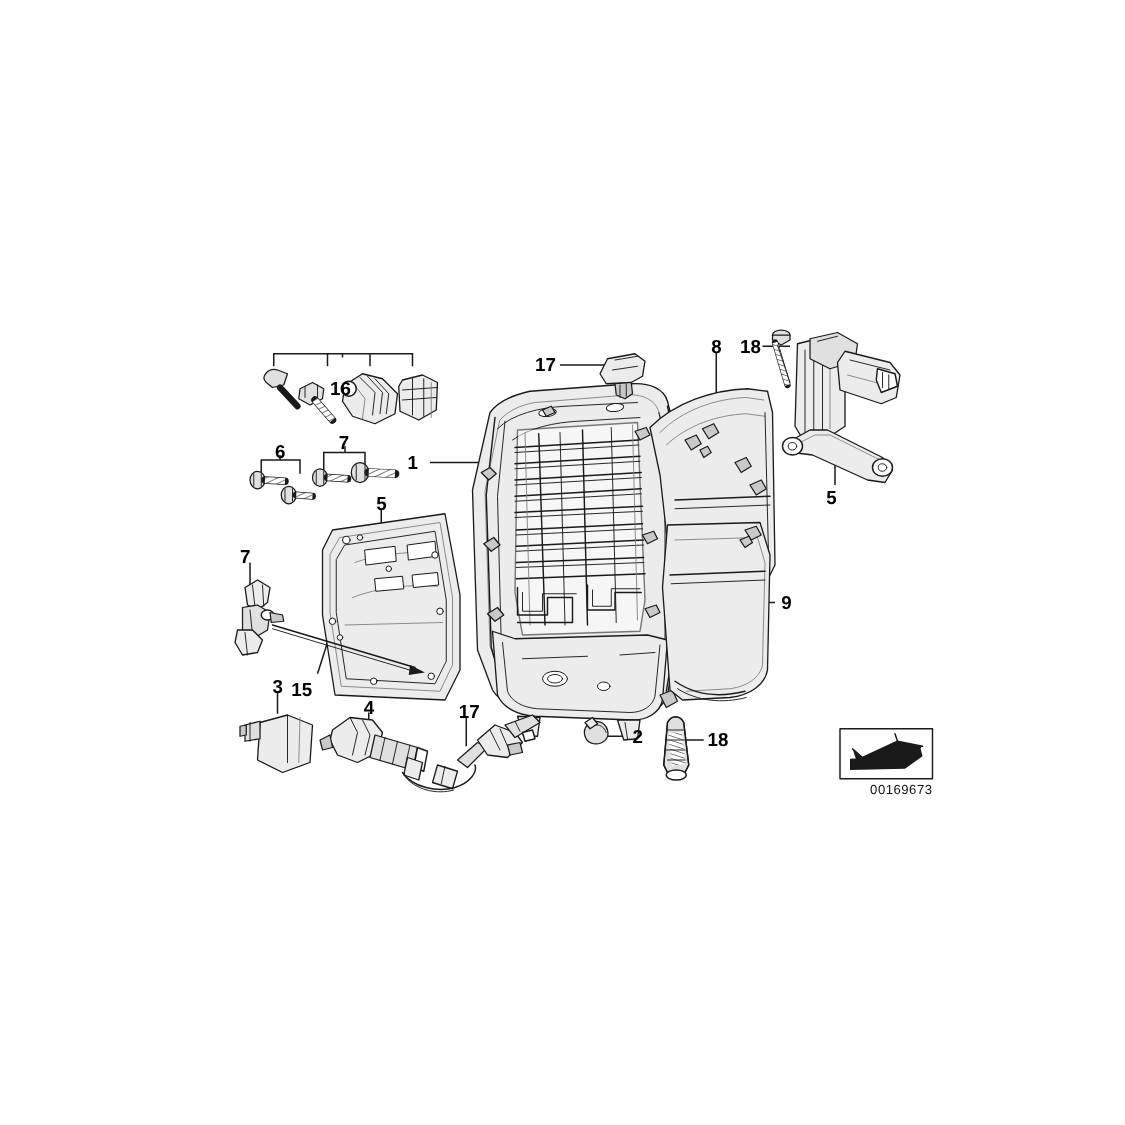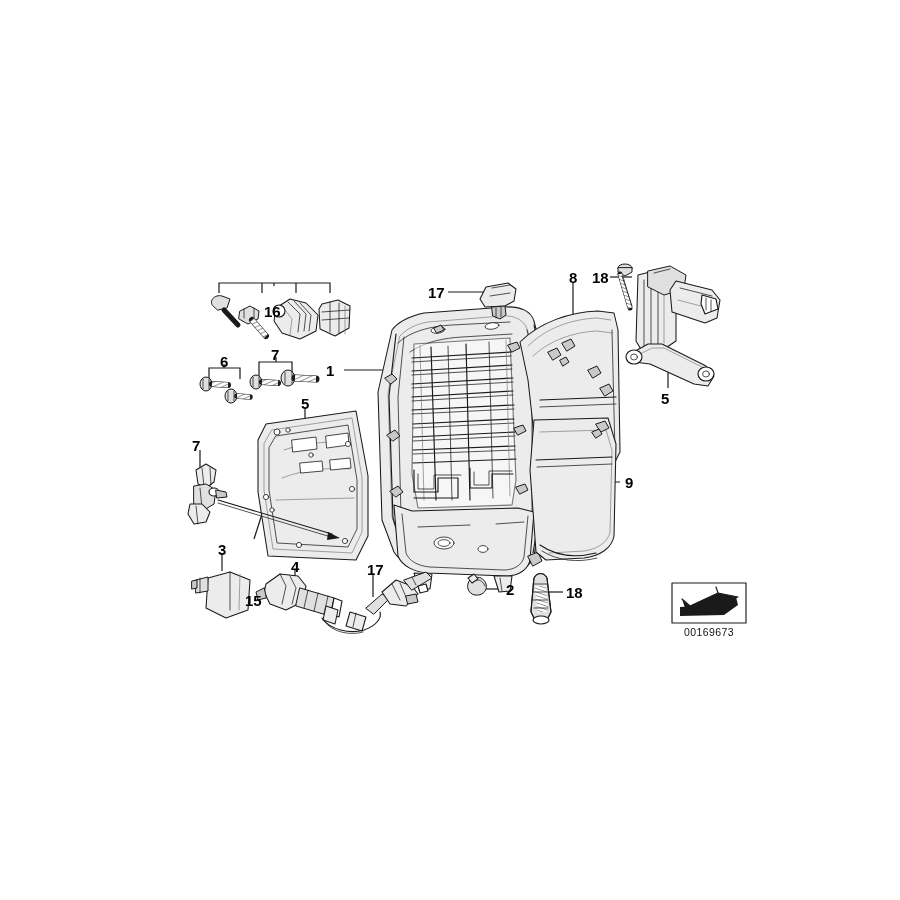--- a/index.html
+++ b/index.html
@@ -4,21 +4,21 @@
 <style>
   html,body{margin:0;padding:0;background:#ffffff;}
   body{width:900px;height:900px;overflow:hidden;
        font-family:"Liberation Sans", sans-serif;}
   #sheet{position:relative;width:900px;height:900px;background:#fff;}
   #art{position:absolute;left:0;top:0;width:900px;height:900px;}
   .num{position:absolute;font-family:"Liberation Sans",sans-serif;
        font-size:15px;font-weight:bold;color:#000;line-height:1;
        letter-spacing:0px;white-space:nowrap;}
   #idcode{position:absolute;left:672px;top:626px;width:74px;
-          text-align:center;font-family:"Liberation Sans",sans-serif;
+          text-align:right;font-family:"Liberation Sans",sans-serif;
           font-size:10.5px;color:#111;letter-spacing:0.4px;}
 </style>
 </head>
 <body>
 
 <div id="sheet">
 
   <svg id="art" viewBox="0 0 900 900" xmlns="http://www.w3.org/2000/svg">
     <defs>
       <style>
@@ -432,19 +432,19 @@
   <div class="num" style="left:301px;top:396px;">5</div>
   <div class="num" style="left:220px;top:354px;">6</div>
   <div class="num" style="left:271px;top:347px;">7</div>
   <div class="num" style="left:569px;top:270px;">8</div>
   <div class="num" style="left:625px;top:475px;">9</div>
   <div class="num" style="left:428px;top:285px;">17</div>
   <div class="num" style="left:566px;top:585px;">18</div>
   <div class="num" style="left:661px;top:391px;">5</div>
   <div class="num" style="left:592px;top:270px;">18</div>
   <div class="num" style="left:192px;top:438px;">7</div>
-  <div class="num" style="left:245px;top:545px;margin-top:48px;">15</div>
+  <div class="num" style="left:233px;top:545px;">15</div>
   <div class="num" style="left:264px;top:270px;margin-top:34px;">16</div>
   <div class="num" style="left:367px;top:562px;text-align:right;">17</div>
 
   <div id="idcode">00169673</div>
 
 </div>
 
 </body></html>

